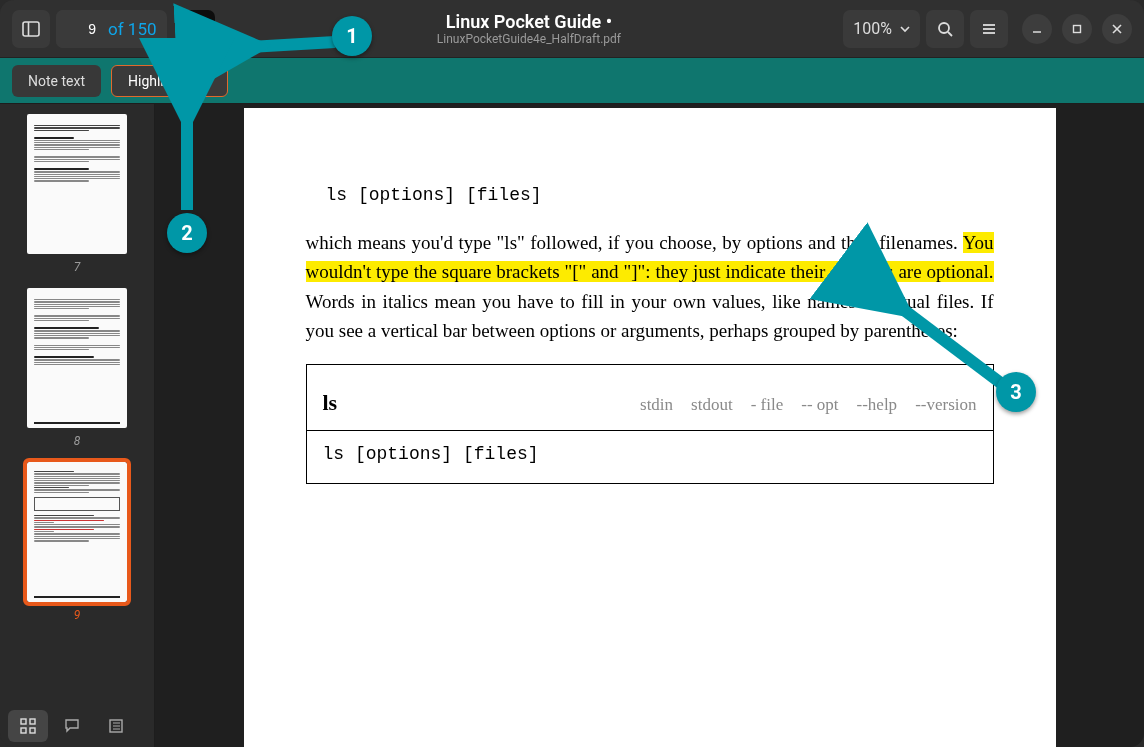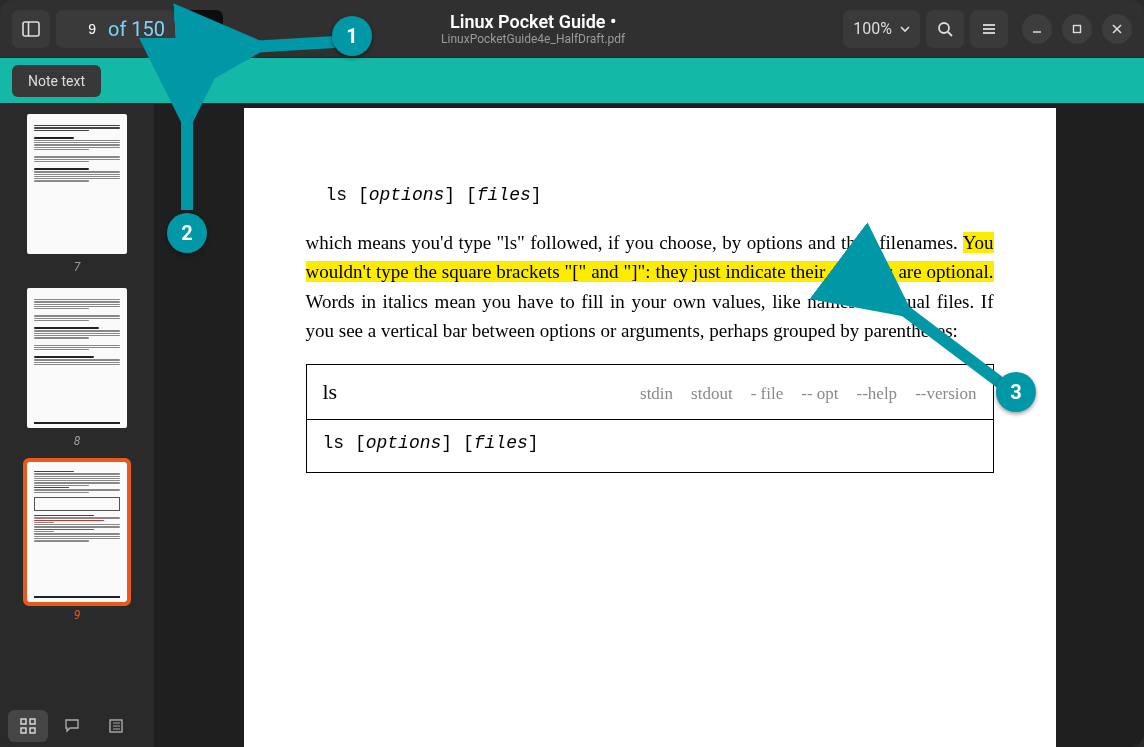--- a/index.html
+++ b/index.html
@@ -40,21 +40,21 @@
 .page-input {
   width: 46px; height: 38px;
   background: #3a3a3a;
   border: none;
   color: #fff;
   text-align: right;
   padding-right: 6px;
   font-size: 14px;
   border-radius: 7px 0 0 7px;
 }
-.page-total { color: #7dd3fc; font-size: 20px; padding-left: 6px;}
+.page-total { color: #0ea5e9; font-size: 17px; padding-left: 6px;}
 .annotate-btn {
   width: 38px; height: 38px;
   background: #0d0d0d;
   border-radius: 7px;
   display: flex; align-items: center; justify-content: center;
   cursor: pointer;
   margin-left: 4px;
 }
 .title-block {
   flex: 1;
@@ -76,21 +76,21 @@
   width: 30px; height: 30px;
   border-radius: 50%;
   background: #3d3d3d;
   display: flex; align-items: center; justify-content: center;
   cursor: pointer;
 }
 
 
 .subbar {
   height: 46px;
-  background: #14b8a6;
+  background: #0f766e;
   display: flex; align-items: center;
   padding: 0 12px;
   gap: 10px;
   border-bottom: 1px solid #1d1d1d;
 }
 .note-btn, .hl-btn {
   height: 32px;
   padding: 0 16px;
   border-radius: 6px;
   display: flex; align-items: center;
@@ -155,35 +155,35 @@
 .page {
   width: 812px;
   background: #fff;
   color: #000;
   padding: 70px 62px 30px 62px;
   font-family: Georgia, "Times New Roman", serif;
   font-size: 19px;
   line-height: 1.55;
 }
 .page .mono { font-family: "Courier New", monospace; font-size: 18px; }
-.page .ital { font-style: italic; }
+.page .ital { }
 .page .hl { background: #fdeb00; }
 .page p.body { text-align: justify; margin-bottom: 18px;}
 .page .codeish { margin: 4px 0 18px 20px; }
 .cmdbox {
   border: 1.5px solid #000;
   margin: 14px 0 6px;
 }
 .cmdhead {
   display:flex; align-items:baseline;
   padding: 10px 16px 10px 16px;
   border-bottom: 1px solid #000;
   gap: 18px;
 }
-.cmdhead .nm { font-weight:400; font-size:22px; flex:0 0 auto;}
+.cmdhead .nm { font-weight:700; font-size:22px; flex:0 0 auto;margin-top:11px;}
 .cmdhead .spacer { flex:1;}
 .cmdhead .opt { color:#8a8a8a; font-family: Georgia, serif; font-size:17px;}
 .cmdbody { padding: 10px 16px 14px; }
 .figcap { font-style: italic; margin: 8px 0 22px;}
 .figref { color:#cc1515; }
 
 
 .callout {
   position: absolute;
   z-index: 50;
@@ -264,20 +264,21 @@
       <svg width="12" height="12" viewBox="0 0 12 12">
           <line x1="2" y1="2" x2="10" y2="10" stroke="#ddd" stroke-width="1.6"></line>
           <line x1="10" y1="2" x2="2" y2="10" stroke="#ddd" stroke-width="1.6"></line>
         </svg>
     </div>
   </div>
 </div>
 
 <div class="subbar">
   <div class="note-btn">Note text</div>
+  <div class="hl-btn">Highlight text</div>
 </div>
 
 <div class="main">
 
   <div class="sidebar">
     <div class="thumbs">
 
       <div class="thumb-wrap">
         <div class="thumb">
           <div style="height:10px"></div>

